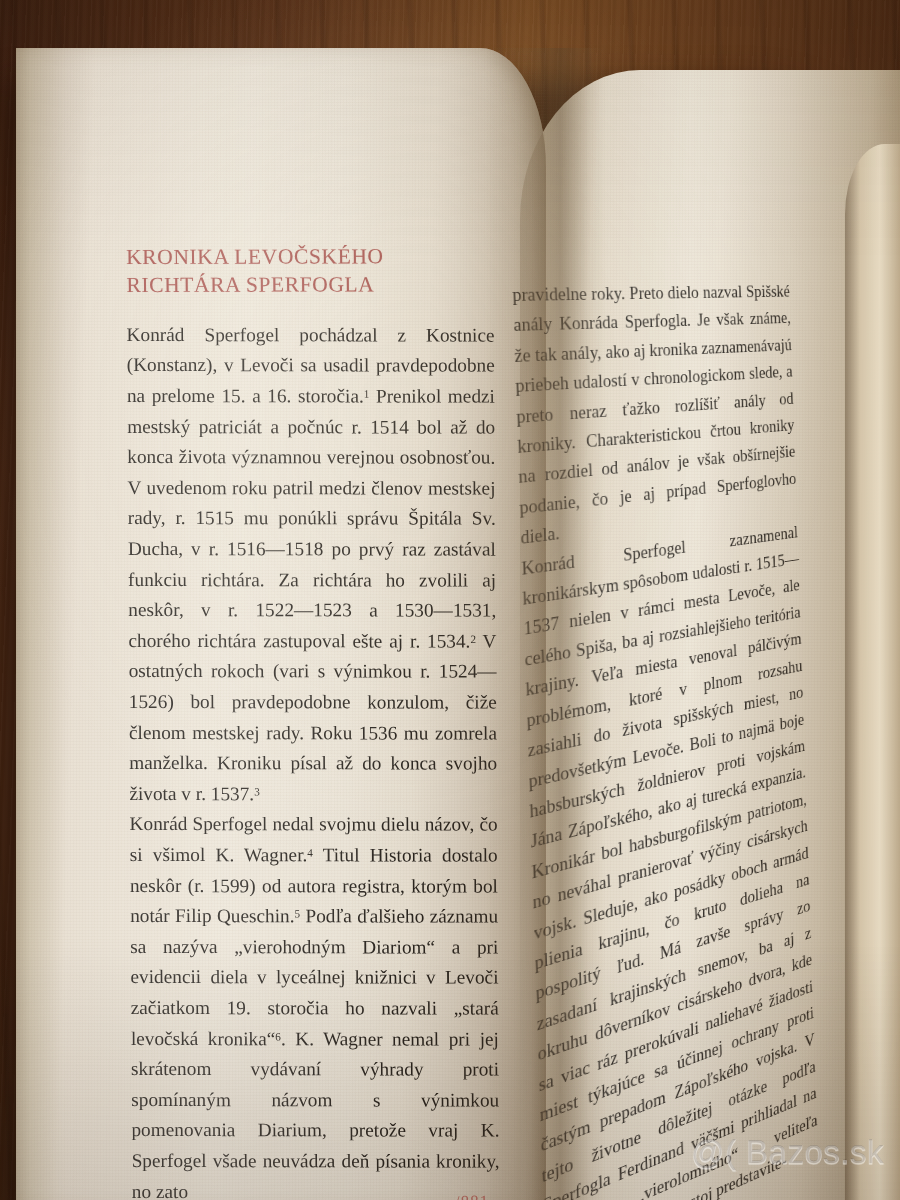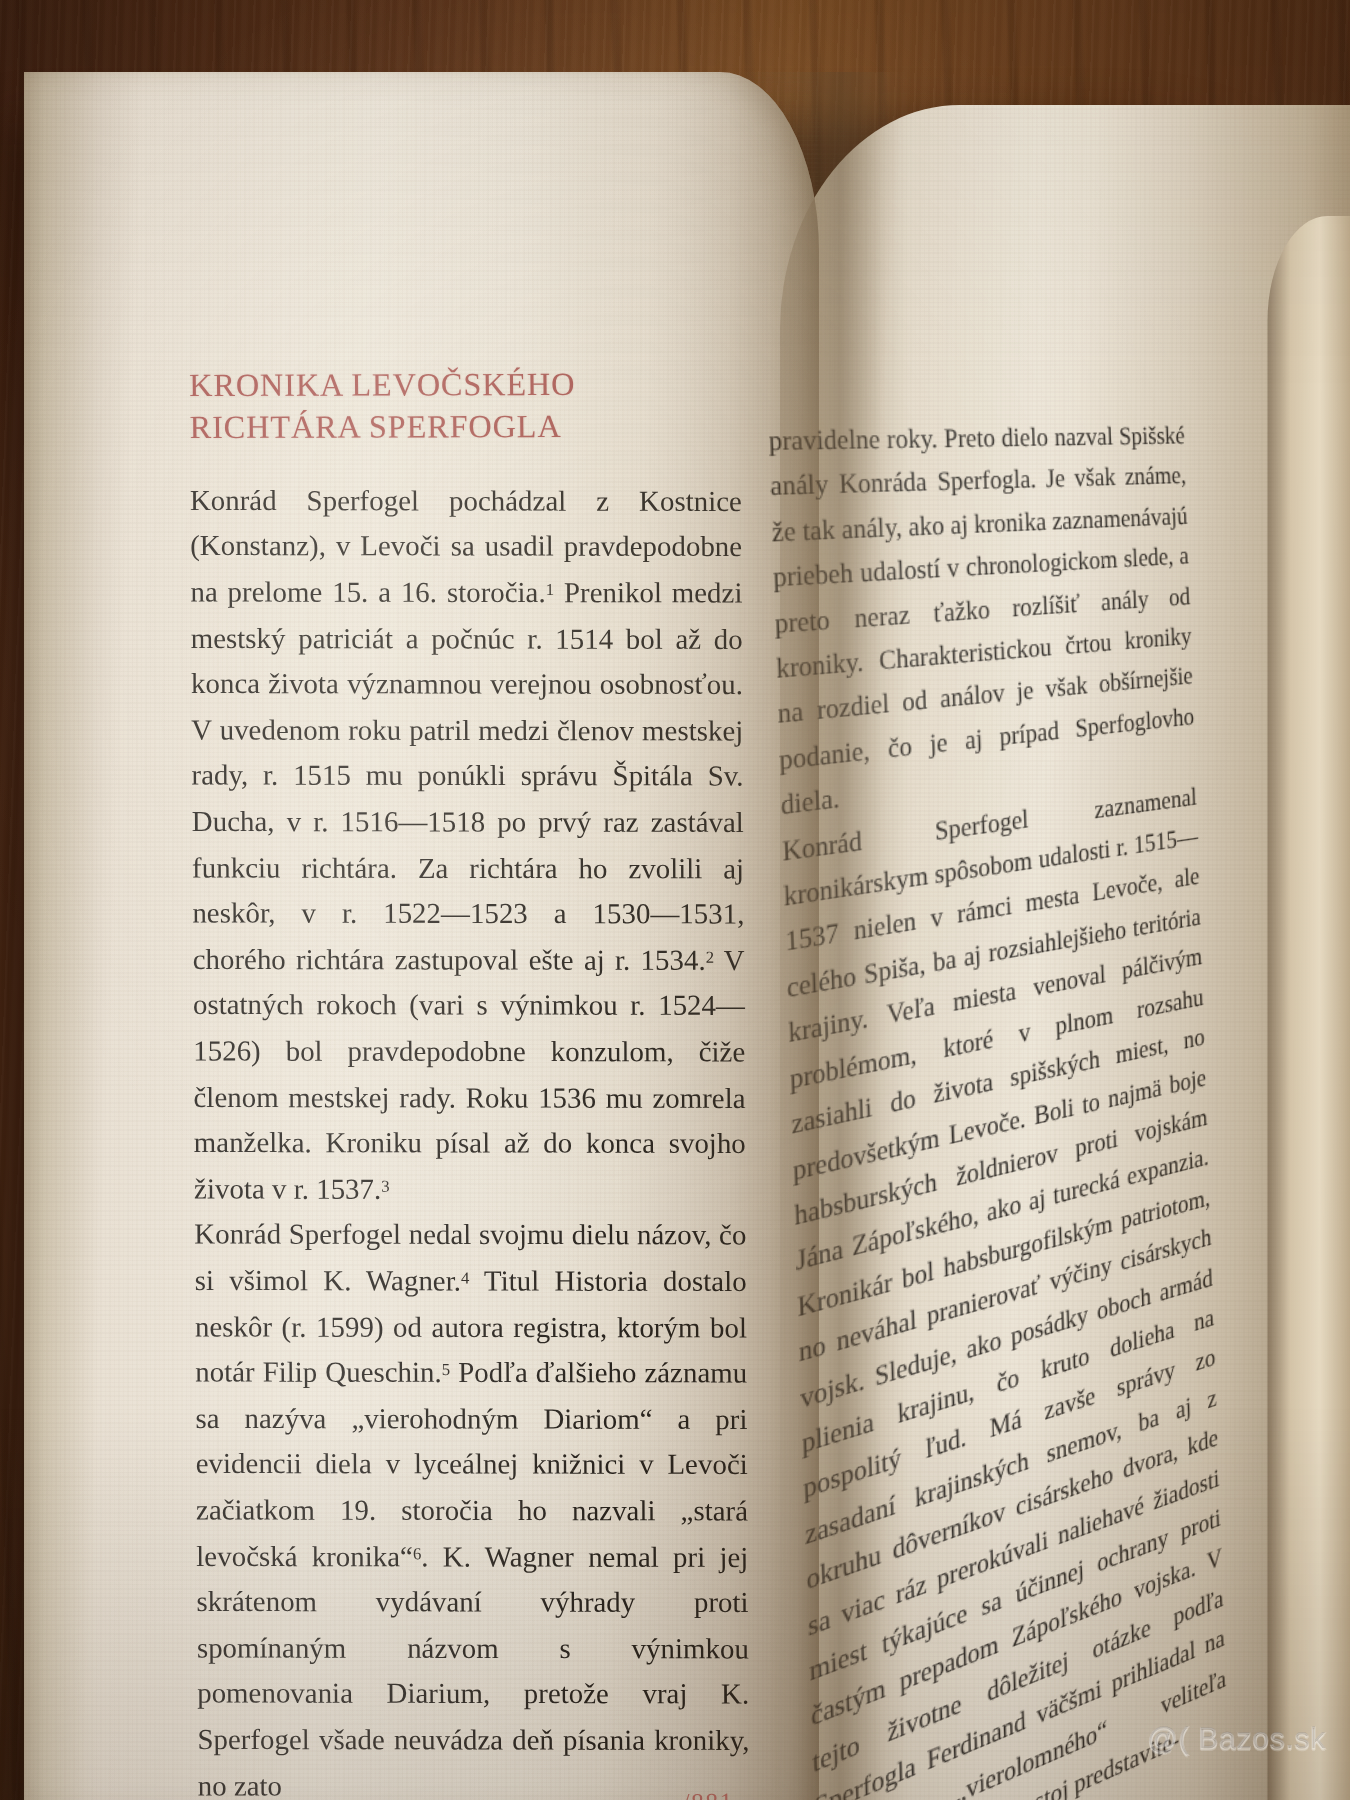--- a/index.html
+++ b/index.html
@@ -226,21 +226,21 @@
     letter-spacing: 1px;
     opacity: .85;
     transform: rotate(-1deg);
   }
 
   
   .watermark {
     position: absolute;
     right: 16px; bottom: 28px;
     font-family: "Liberation Sans", "DejaVu Sans", sans-serif;
-    font-size: 20px;
+    font-size: 33px;
     letter-spacing: .5px;
     color: rgba(255,255,255,0.18);
     text-shadow:
       0 1px 0 rgba(255,255,255,0.22),
       0 -1px 0 rgba(0,0,0,0.18);
     -webkit-text-stroke: 1px rgba(255,255,255,0.26);
     user-select: none;
     white-space: nowrap;
   }
 

